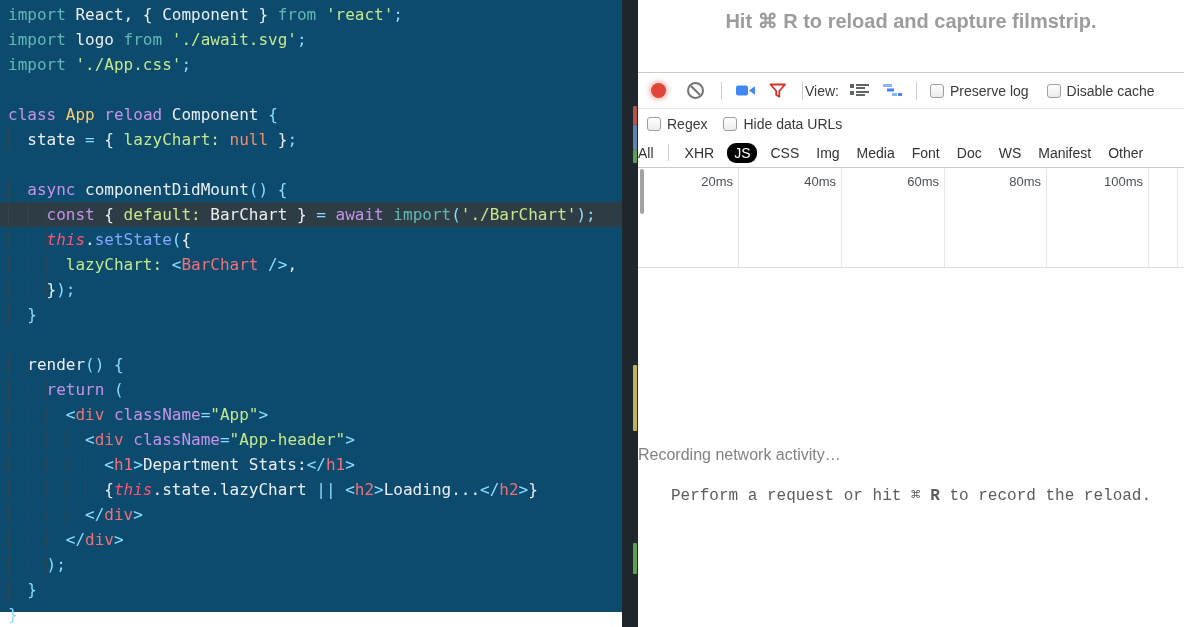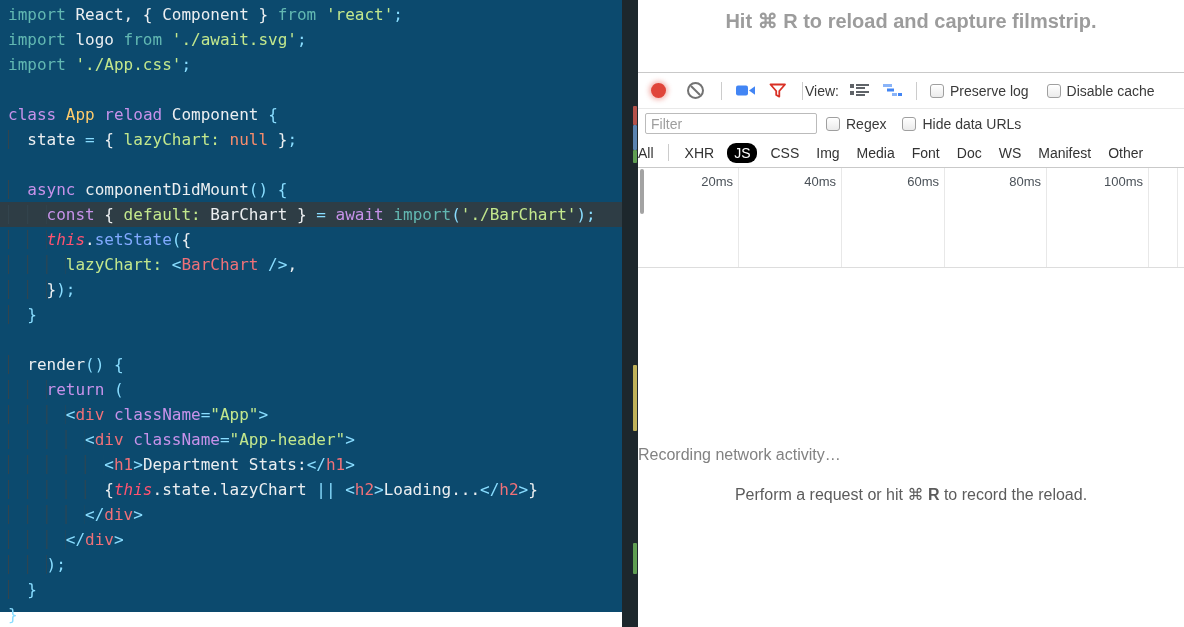--- a/index.html
+++ b/index.html
@@ -65,21 +65,21 @@
   .net-tab{margin-right:17px;flex:0 0 auto;}
   .net-tab.sel{background:#000000;color:#fff;border-radius:9px;padding:2px 7px;margin-left:-4px;margin-right:13px;}
   .tabsep{height:17px;margin-right:16px;margin-left:-3px;}
 
   .timeline{position:relative;height:99px;border-bottom:1px solid #ddd;}
   .grid-line{position:absolute;top:0;bottom:0;width:1px;background:#e8e8e8;}
   .tick{position:absolute;top:6px;width:66px;text-align:right;font-size:13px;color:#4a5158;}
   .tl-thumb{position:absolute;left:2px;top:1px;width:4px;height:45px;background:#a3a3a3;border-radius:2px;}
 
   .empty-title{position:absolute;left:0;right:0;top:446px;text-align:left;font-size:16px;color:#828282;}
-  .empty-sub{position:absolute;left:0;right:0;top:485px;text-align:center;font-size:16px;color:#5c5c5c;}
+  .empty-sub{position:absolute;left:0;right:0;top:485px;text-align:center;font-size:16px;color:#5c5c5c;font-family:Liberation Mono, monospace;}
   .empty-sub b{font-weight:bold;}
 </style>
 </head>
 <body>
 
 <div class="editor">
   <div class="code-lines" id="code-lines">
       <div class="code-line"><span class="tk-imp">import</span><span class="tk-id"> React, { Component } </span><span class="tk-imp">from</span><span class="tk-id"> </span><span class="tk-str">'react'</span><span class="tk-pun">;</span></div>
       <div class="code-line"><span class="tk-imp">import</span><span class="tk-id"> logo </span><span class="tk-imp">from</span><span class="tk-id"> </span><span class="tk-str">'./await.svg'</span><span class="tk-pun">;</span></div>
       <div class="code-line"><span class="tk-imp">import</span><span class="tk-id"> </span><span class="tk-str">'./App.css'</span><span class="tk-pun">;</span></div>
@@ -157,21 +157,20 @@
       </svg>
     </span>
     <span class="vsep tb-sep3"></span>
     <span class="mac-cb cb-preserve"></span>
     <span class="cb-label">Preserve log</span>
     <span class="mac-cb cb-disable"></span>
     <span class="cb-label">Disable cache</span>
   </div>
 
   <div class="filterbar">
-    <input class="filter-input" type="text" placeholder="Filter" style="">
     <span class="mac-cb cb-regex"></span>
     <span class="cb-label">Regex</span>
     <span class="mac-cb cb-hide"></span>
     <span class="cb-label">Hide data URLs</span>
   </div>
 
   <div class="tabsbar" id="tabs-row">
       <span class="net-tab">All</span>
       <span class="vsep tabsep"></span>
       <span class="net-tab">XHR</span>

